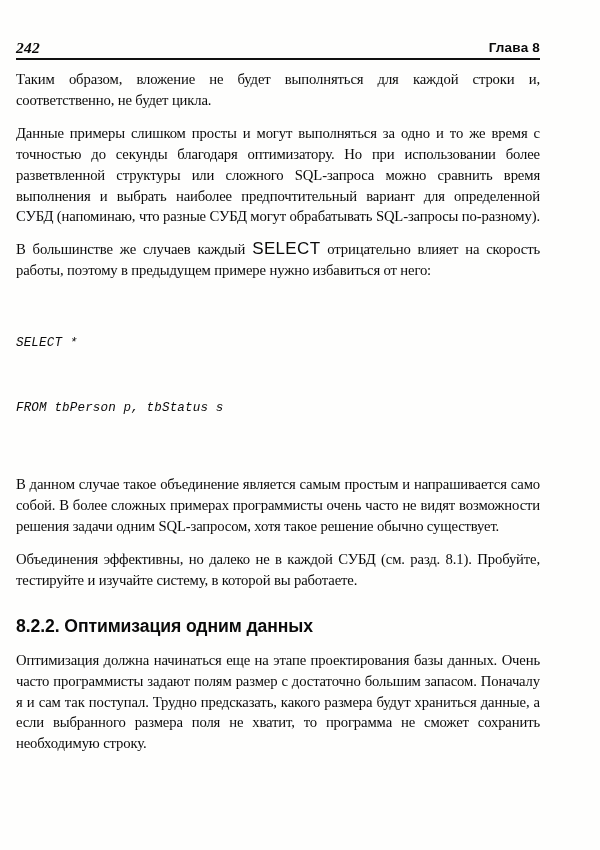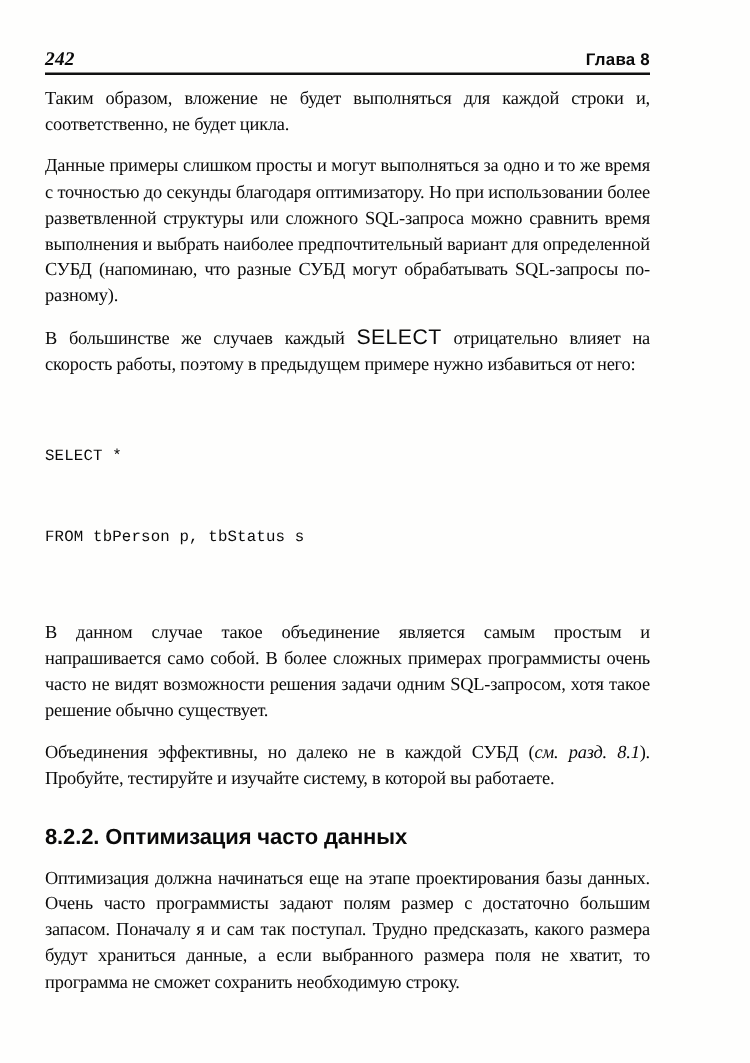--- a/index.html
+++ b/index.html
@@ -16,21 +16,21 @@
     position: relative;
     -webkit-font-smoothing: none;
   }
 
   .page {
     position: absolute;
     left: 0; top: 0;
     width: 556px;
     height: 850px;
     box-sizing: border-box;
-    padding: 0 36px;
+    padding: 0 16px;
   }
 
   
   .running-head {
     position: relative;
     height: 34px;
     margin-top: 24px;
     border-bottom: 2.2px solid #111;
     display: flex;
     align-items: flex-end;
@@ -64,40 +64,40 @@
     line-height: 20.9px;
     text-align: justify;
     text-justify: inter-word;
     hyphens: manual;
     letter-spacing: -0.01em;
   }
   p.para.tight {
     margin-bottom: 9px;
   }
   .it {
-    font-style: italic;
   }
   .mono-inline {
     font-family: Liberation Sans, sans-serif;
     font-size: 17px;
     letter-spacing: 0.02em;
   }
 
   
   .code-listing {
     margin: 0 0 12px 0;
     padding: 0;
     font-family: "Liberation Mono", "DejaVu Sans Mono", monospace;
     font-size: 12.6px;
     line-height: 21.5px;
     letter-spacing: 0.01em;
     white-space: pre;
   }
   .code-listing .code-line {
     display: block;
+    font-style: italic;
   }
 
   
   h2.section-heading {
     font-family: "Liberation Sans", "DejaVu Sans", sans-serif;
     font-weight: bold;
     font-size: 17.6px;
     line-height: 22px;
     letter-spacing: -0.005em;
     margin: 24px 0 13px 0;
@@ -123,18 +123,18 @@
 
     <div class="code-listing">
       <span class="code-line">SELECT *</span>
       <span class="code-line">FROM tbPerson p, tbStatus s</span>
     </div>
 
     <p class="para">В данном случае такое объединение является самым простым и напрашивается само собой. В более сложных примерах программисты очень часто не видят возможности решения задачи одним SQL-запросом, хотя такое решение обычно существует.</p>
 
     <p class="para"><span>Объединения эффективны, но далеко не в каждой СУБД (</span><span class="it">см. разд. 8.1</span><span>). Пробуйте, тестируйте и изучайте систему, в которой вы работаете.</span></p>
 
-    <h2 class="section-heading">8.2.2. Оптимизация часто данных</h2>
+    <h2 class="section-heading">8.2.2. Оптимизация одним данных</h2>
 
     <p class="para">Оптимизация должна начинаться еще на этапе проектирования базы данных. Очень часто программисты задают полям размер с достаточно большим запасом. Поначалу я и сам так поступал. Трудно предсказать, какого размера будут храниться данные, а если выбранного размера поля не хватит, то программа не сможет сохранить необходимую строку.</p>
 
   </div>
 </div>
 
 </body></html>

